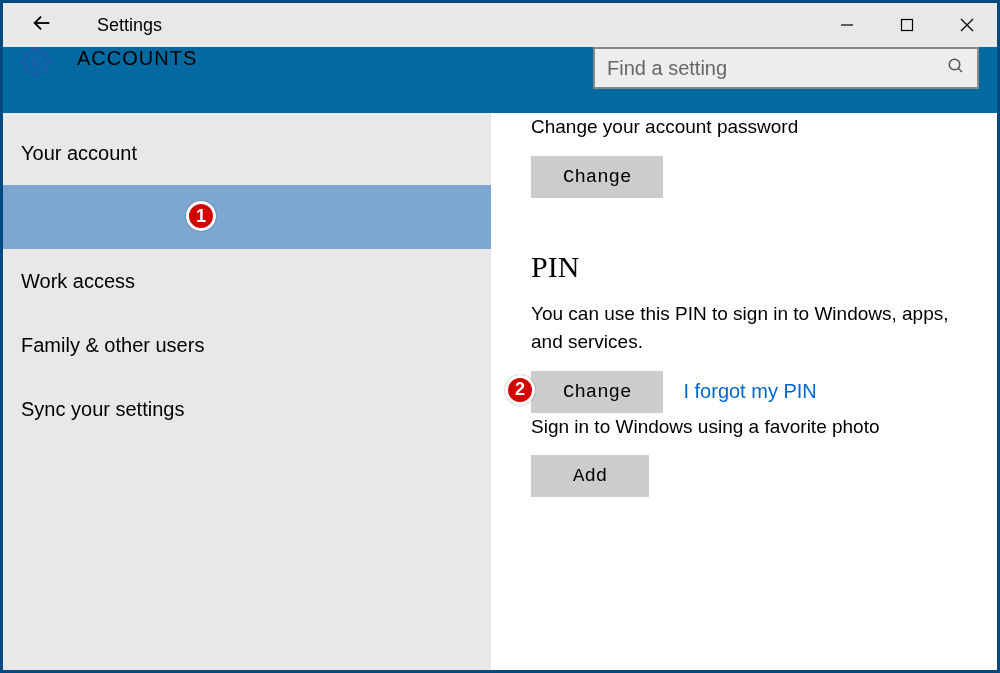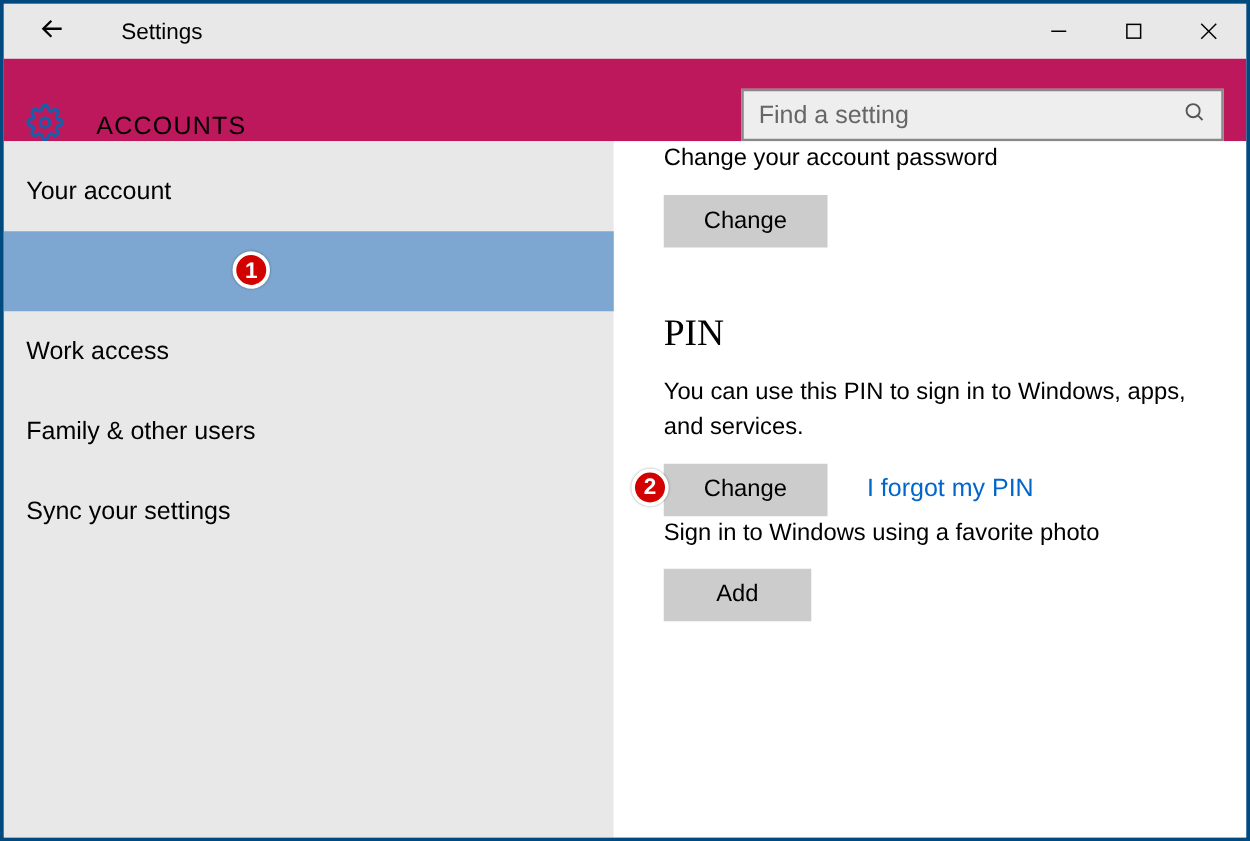--- a/index.html
+++ b/index.html
@@ -36,23 +36,23 @@
     .win-ctrl {
       width: 60px;
       display: flex;
       align-items: center;
       justify-content: center;
       font-size: 14px;
       cursor: pointer;
     }
     .header-row {
       height: 66px;
-      background: #be185d;
-      display: flex;
-      align-items: flex-end;
+      background: #0369a1;
+      display: flex;
+      align-items: flex-start;
       padding: 0 18px 0 18px;
     }
     .gear-icon {
       color: #1a5da9;
       margin-right: 26px;
       display: inline-flex;
     }
     .accounts-title {
       font-size: 20px;
       letter-spacing: 1px;
@@ -123,24 +123,24 @@
       margin-top: 52px;
       margin-bottom: 16px;
       font-family: Liberation Serif, serif;
     }
     .btn {
       background: #ccc;
       border: none;
       height: 42px;
       padding: 0 32px;
       font-size: 19px;
-      font-family: Liberation Sans, sans-serif;
-      cursor: pointer;
-      color: #000;
-      margin-right: 32px;
+      font-family: Liberation Mono, monospace;
+      cursor: pointer;
+      color: #000;
+      margin-right: 20px;
     }
     .link {
       color: #0066cc;
       font-size: 20px;
       cursor: pointer;
       text-decoration: none;
     }
     .pin-row {
       display: flex;
       align-items: center;

